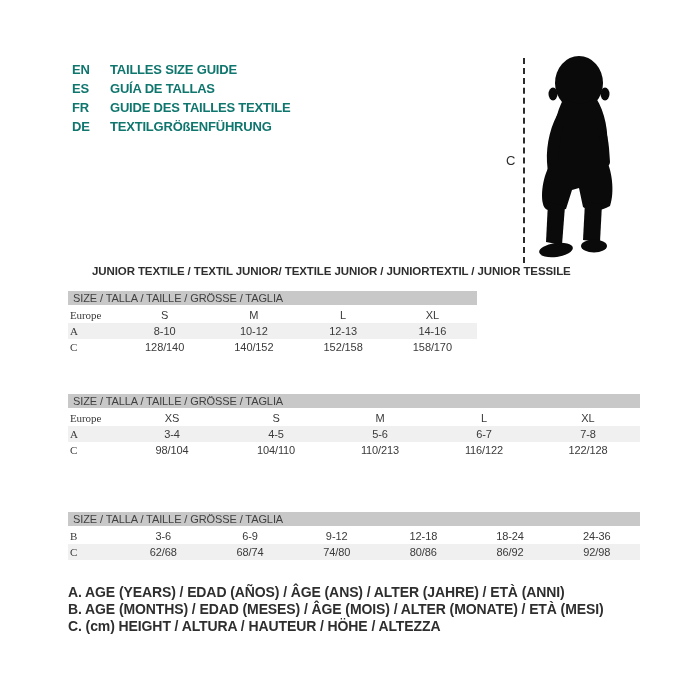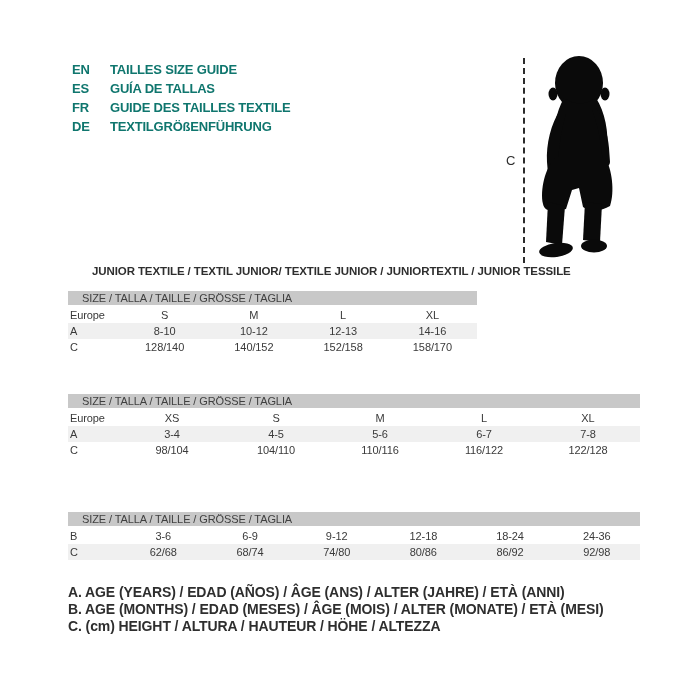--- a/index.html
+++ b/index.html
@@ -24,25 +24,25 @@
   .title-junior{top:265px;}
   .title-children{top:369px;}
   .title-babies{top:474px;line-height:15.5px;white-space:normal;width:540px;}
   .sub{font-size:8px;vertical-align:-2px;}
   
   .size-table{position:absolute;left:68px;font-size:11px;color:#3a3a3a;
     letter-spacing:-0.1px;}
   .table-junior{top:291px;width:409px;}
   .table-children{top:394px;width:572px;}
   .table-babies{top:512px;width:572px;}
-  .tbl-head{height:14px;line-height:14px;background:#c8c8c8;padding-left:14px;
+  .tbl-head{height:14px;line-height:14px;background:#c8c8c8;padding-left:5px;
     margin-bottom:2px;color:#404040;}
   .tbl-row{display:flex;height:16px;line-height:16px;align-items:center;}
   .tbl-row.shaded{background:#f0f0f0;}
-  .row-label{width:50px;padding-left:2px;}
+  .row-label{width:50px;padding-left:2px;font-family:Liberation Serif, serif;}
   .cell{flex:1;text-align:center;}
   
   .notes{position:absolute;left:68px;top:584px;font-weight:bold;font-size:14px;
     line-height:17px;color:#2e2e2e;letter-spacing:-0.1px;}
 </style>
 </head>
 <body>
 
 <div class="canvas">
 
@@ -124,21 +124,21 @@
         <span class="cell">3-4</span>
         <span class="cell">4-5</span>
         <span class="cell">5-6</span>
         <span class="cell">6-7</span>
         <span class="cell">7-8</span>
       </div>
       <div class="tbl-row">
         <span class="row-label">C</span>
         <span class="cell">98/104</span>
         <span class="cell">104/110</span>
-        <span class="cell">110/116</span>
+        <span class="cell">110/213</span>
         <span class="cell">116/122</span>
         <span class="cell">122/128</span>
       </div>
     </div>
 
   <div class="size-table table-babies">
       <div class="tbl-head">SIZE / TALLA / TAILLE / GRÖSSE / TAGLIA</div>
       <div class="tbl-row">
         <span class="row-label">B</span>
         <span class="cell">3-6</span>

